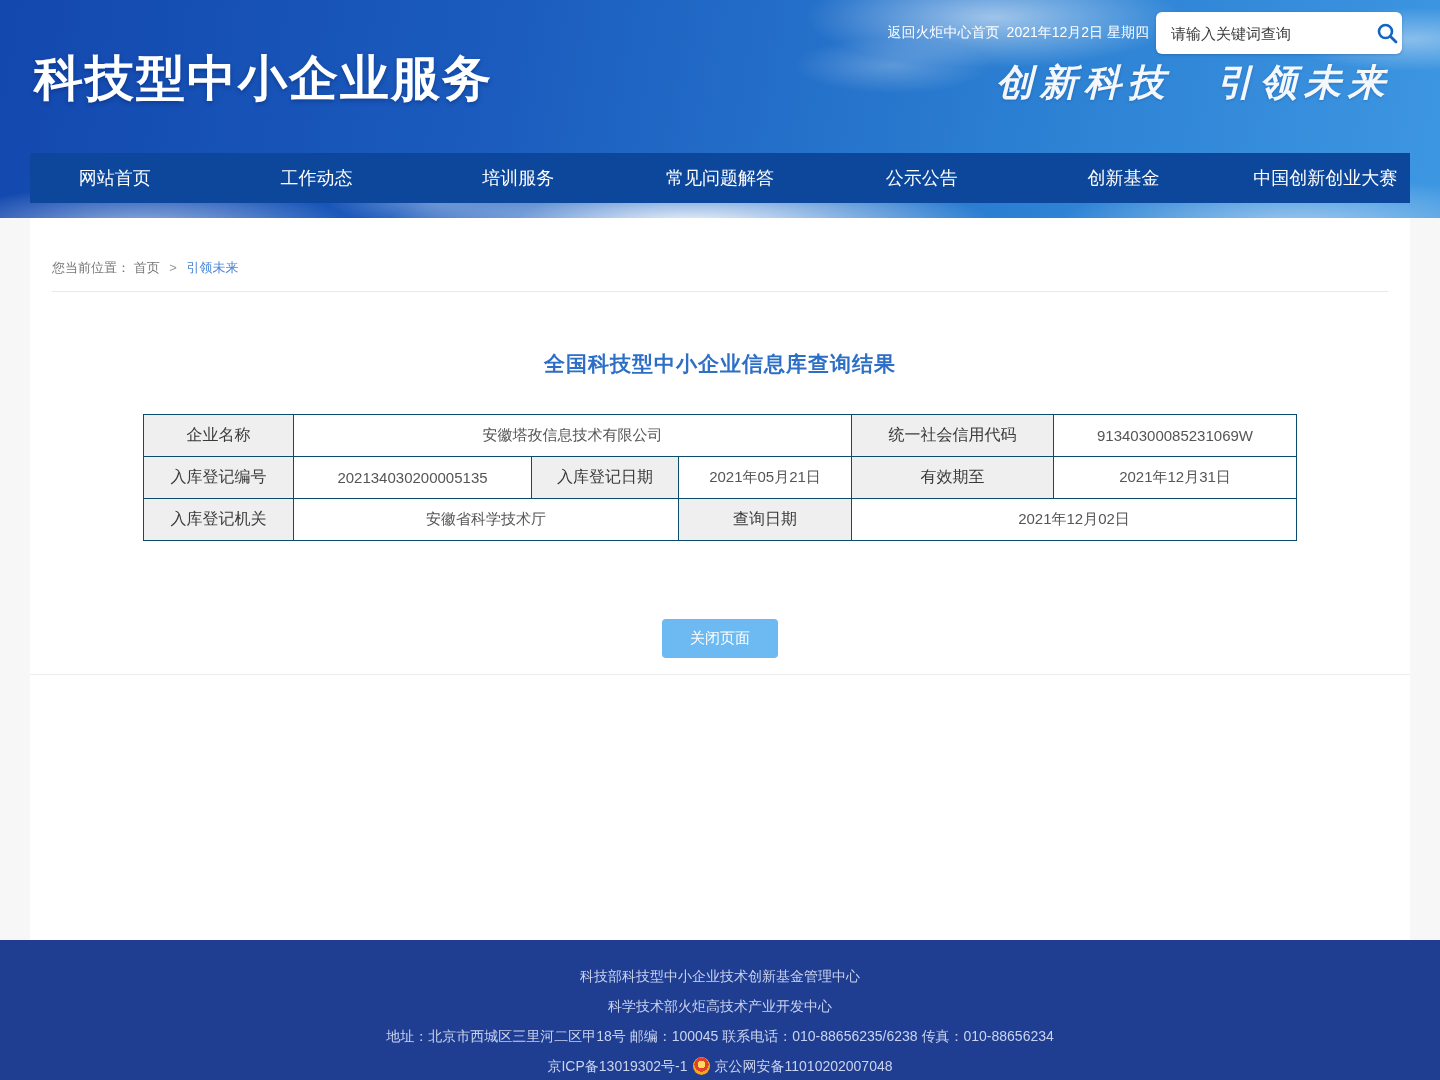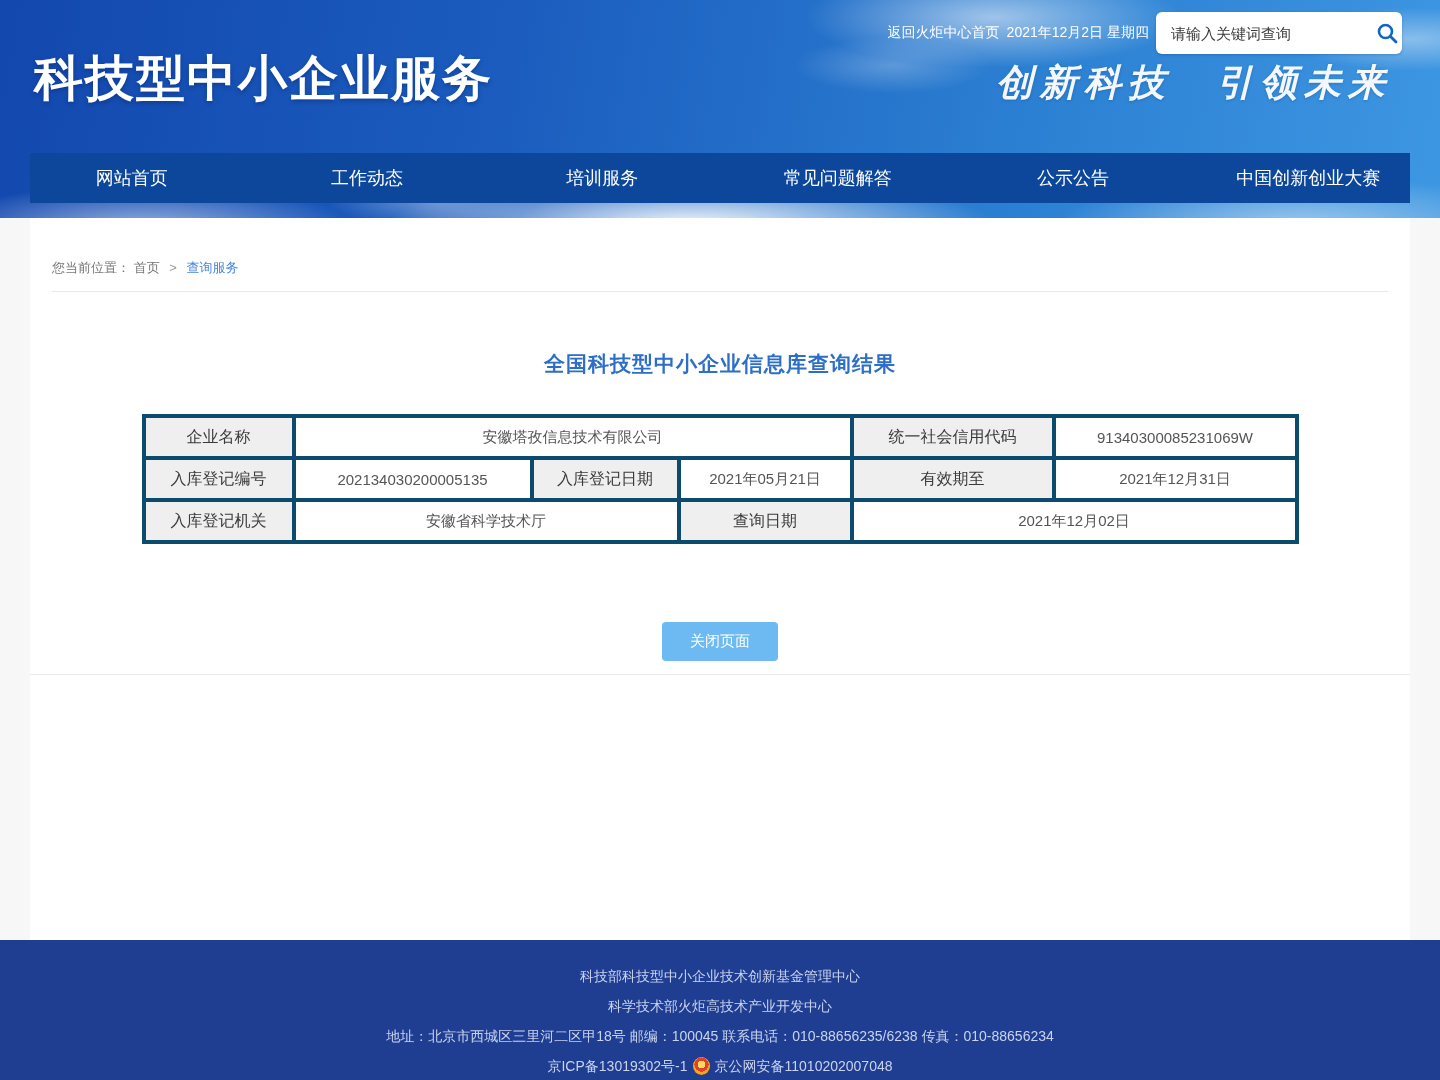--- a/index.html
+++ b/index.html
@@ -90,21 +90,21 @@
   .crumb-current { color:#4a86d8; text-decoration:none; cursor:pointer; }
 
   .page-title {
     margin-top:58px; text-align:center;
     color:#2d6fc6; font-size:21px; font-weight:bold;
     letter-spacing:1px;
   }
 
   .info-table { margin:36px auto 0; border-collapse:collapse; }
   .info-table td {
-    border:4px solid #0c4a6e; height:42px;
+    border:1px solid #0c4a6e; height:42px;
     text-align:center; vertical-align:middle;
     font-size:15px; color:#555; background:#ffffff;
   }
   .info-table td.label { background:#efefef; color:#3a3a3a; font-size:16px; }
 
   .close-btn {
     display:block; margin:78px auto 0;
     width:116px; height:39px;
     background:#6db9f1; color:#ffffff;
     border:none; border-radius:4px;
@@ -149,33 +149,34 @@
   </div>
 
   <div class="slogan">创新科技　引领未来</div>
 
   <div class="nav">
     <div class="nav-item">网站首页</div>
     <div class="nav-item">工作动态</div>
     <div class="nav-item">培训服务</div>
     <div class="nav-item">常见问题解答</div>
     <div class="nav-item">公示公告</div>
+    <div class="nav-item">创新基金</div>
     <div class="nav-item">中国创新创业大赛</div>
   </div>
 </div>
 
 <div class="page-body">
   <div class="panel">
     <div class="content-main">
 
       <div class="breadcrumb-wrap">
         <span>您当前位置：</span>
         <a class="crumb-link">首页</a>
         <span class="crumb-sep">&gt;</span>
-        <a class="crumb-current">查询服务</a>
+        <a class="crumb-current">引领未来</a>
       </div>
 
       <div class="page-title">全国科技型中小企业信息库查询结果</div>
 
       <table class="info-table">
         <colgroup>
           <col style="width:150px">
             <col style="width:238px">
             <col style="width:147px">
           <col style="width:173px">

